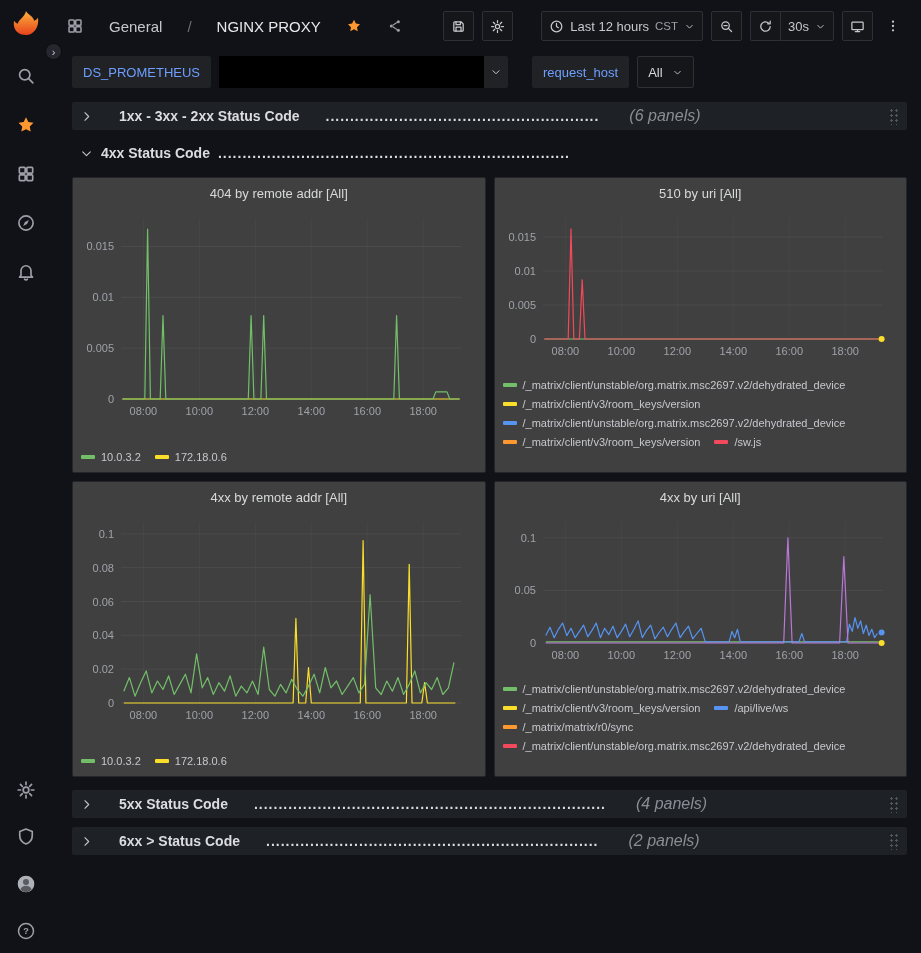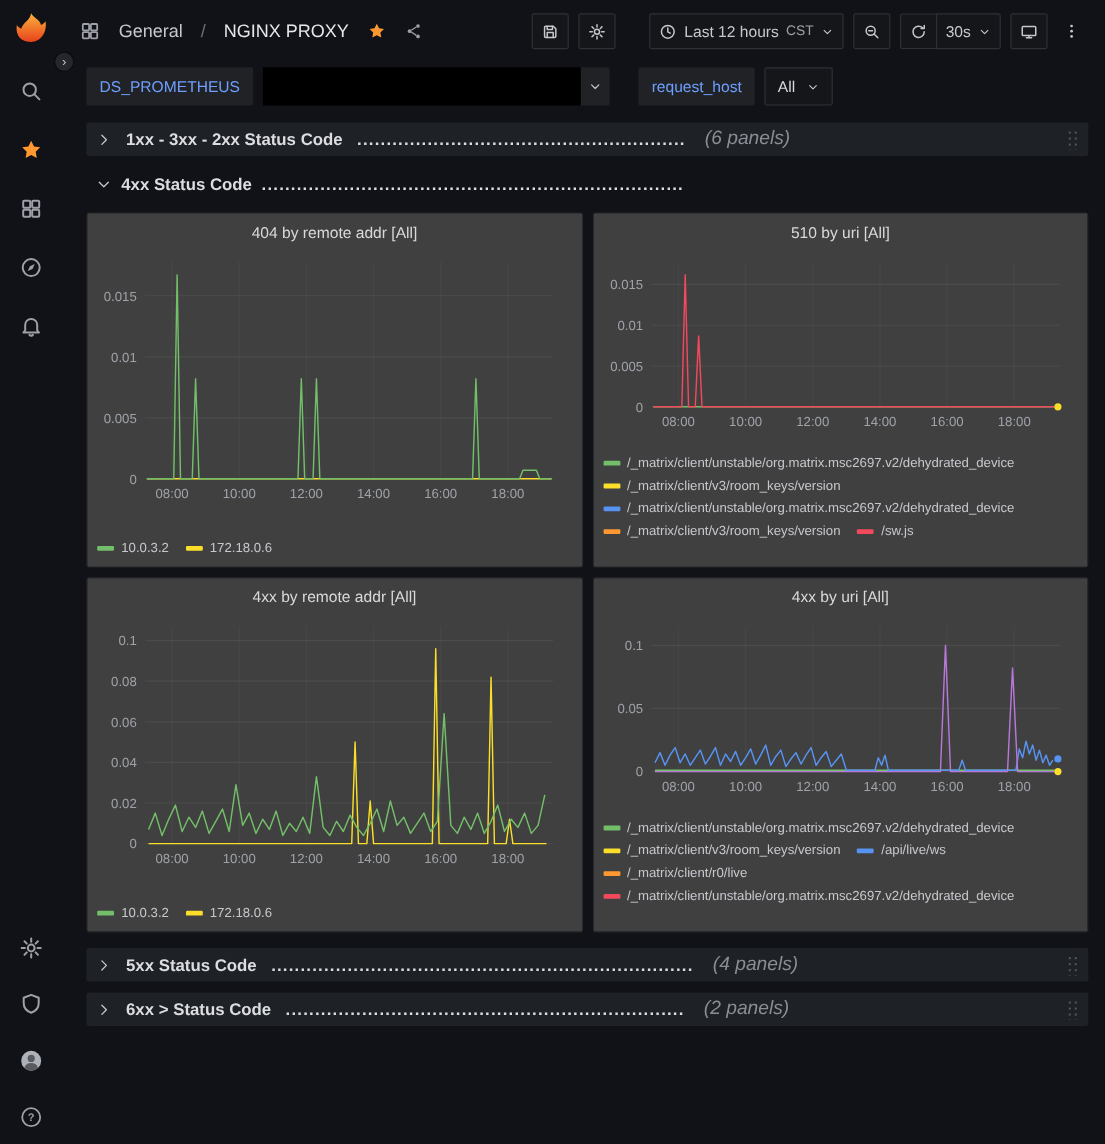--- a/index.html
+++ b/index.html
@@ -30,21 +30,21 @@
   .sicon { width: 20px; height: 20px; color: #9da0a8; cursor: pointer; }
   .sicon svg { width: 100%; height: 100%; }
   .sicon.active { color: #FF9830; }
 
   svg.stroked { fill: none; stroke: currentColor; stroke-width: 2; stroke-linecap: round; stroke-linejoin: round; }
 
   
   .main { flex: 1; display: flex; flex-direction: column; min-width: 0; }
 
   .topbar { height: 52px; flex: none; display: flex; align-items: center; padding: 0 16px 0 14px; }
-  .crumbs { display: flex; align-items: center; gap: 15px; font-size: 15px; }
+  .crumbs { display: flex; align-items: center; gap: 25px; font-size: 15px; }
   .crumbs .gicon { width: 18px; height: 18px; color: #9da0a8; }
   .crumb-section { color: #c7c8cd; cursor: pointer; }
   .crumb-sep { color: #6e7076; }
   .crumb-title { color: #e6e7e8; font-weight: 500; }
   .mini-icon { width: 16px; height: 16px; cursor: pointer; }
   .star-ic { color: #FF9830; }
   .share-ic { color: #9da0a8; }
 
   .top-actions { margin-left: auto; display: flex; align-items: center; gap: 8px; }
   .tbtn {
@@ -78,21 +78,21 @@
   .gap24 { width: 24px; flex: none; }
   .var-value {
     height: 32px; margin-left: 8px; display: inline-flex; align-items: center; gap: 9px; padding: 0 10px;
     background: #141619; border: 1px solid #2e3036; border-radius: 2px; color: #d8d9da; font-size: 13px; cursor: pointer;
   }
   .var-value .caret { width: 11px; height: 11px; color: #c7c8cd; }
 
   
   .content { flex: 1; padding: 2px 14px 0 20px; overflow: hidden; }
   .row-strip {
-    height: 28px; display: flex; align-items: center; gap: 12px; padding: 0 8px;
+    height: 28px; display: flex; align-items: center; gap: 26px; padding: 0 8px;
     background: #1e2126; border-radius: 2px; cursor: pointer; margin-bottom: 9px;
   }
   .row-exp {
     height: 28px; display: flex; align-items: center; gap: 8px; padding: 0 8px;
     cursor: pointer; margin-bottom: 10px;
   }
   .row-chev { width: 13px; height: 13px; color: #c7c8cd; flex: none; }
   .row-title { font-size: 14px; font-weight: 700; color: #dcdde0; white-space: nowrap; }
   .row-leader { font-size: 14px; font-weight: 700; color: #dcdde0; letter-spacing: 1px; white-space: nowrap; overflow: hidden; }
   .row-count { font-size: 16px; font-style: italic; color: #8b8d94; margin-left: 4px; white-space: nowrap; }
@@ -499,21 +499,21 @@
               <span class="legend-item">
                 <span class="legend-mark" style="background: rgb(250, 222, 42);"></span>
                 <span>/_matrix/client/v3/room_keys/version</span>
               </span>
               <span class="legend-item">
                 <span class="legend-mark" style="background: rgb(87, 148, 242);"></span>
                 <span>/api/live/ws</span>
               </span>
               <span class="legend-item">
                 <span class="legend-mark" style="background: rgb(255, 152, 48);"></span>
-                <span>/_matrix/client/r0/live</span>
+                <span>/_matrix/matrix/r0/sync</span>
               </span>
               <span class="legend-item">
                 <span class="legend-mark" style="background: rgb(242, 73, 92);"></span>
                 <span>/_matrix/client/unstable/org.matrix.msc2697.v2/dehydrated_device</span>
               </span>
             </div>
         </section>
       </div>
 
       <div class="row-strip">

